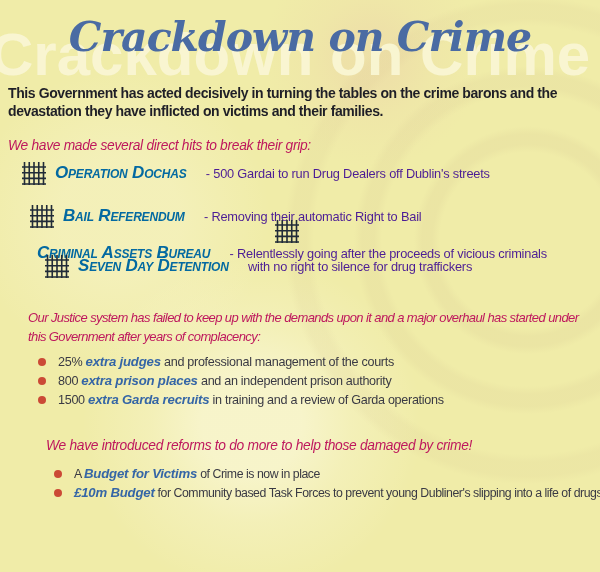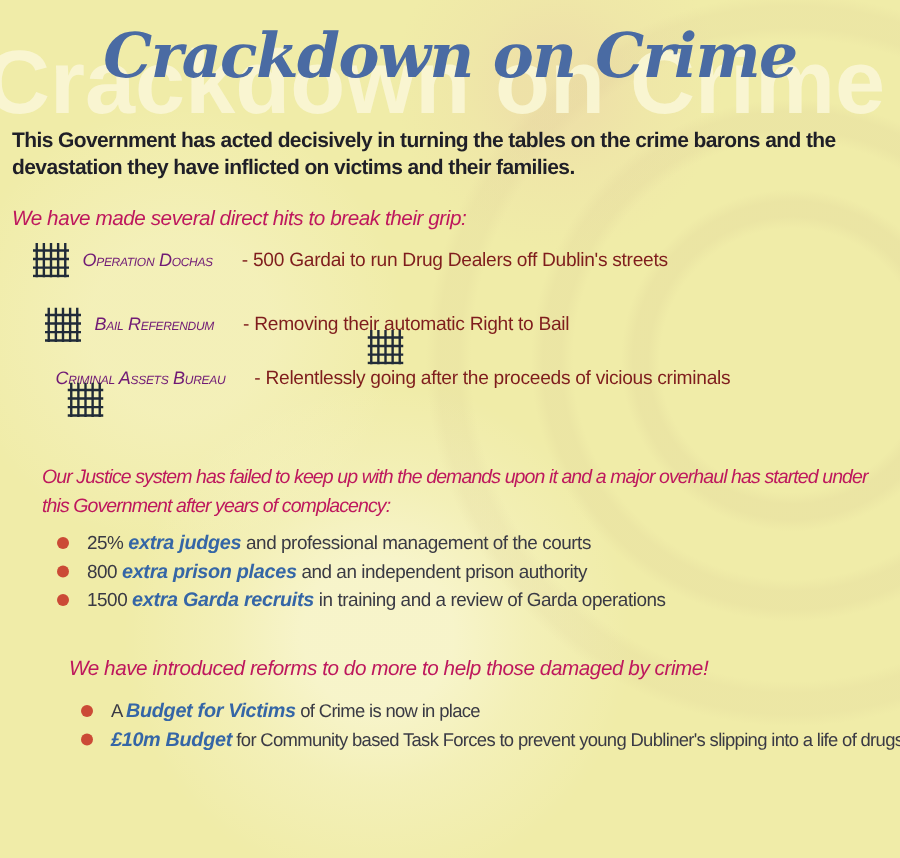--- a/index.html
+++ b/index.html
@@ -44,24 +44,24 @@
   }
   .head1{top:137px;left:8px;}
   .head2{top:308px;left:28px;font-size:13px;letter-spacing:-0.6px;line-height:19px;}
   .head3{top:437px;left:46px;}
 
   
   .hits{top:158px;left:0;width:600px;}
   .hit-item{position:absolute;height:30px;display:flex;align-items:center;}
   .hit-item .bars{flex:0 0 auto;margin-right:9px;display:block;line-height:0;}
   .hit-label{
-    font-weight:normal;font-style:italic;font-variant:small-caps;
-    color:#701a75;font-size:12px;letter-spacing:-0.2px;
+    font-weight:bold;font-style:italic;font-variant:small-caps;
+    color:#0369a1;font-size:17px;letter-spacing:-0.2px;
   }
-  .hit-rest{color:#7f1d1d;font-size:12.8px;letter-spacing:-0.2px;padding-left:16px;}
+  .hit-rest{color:#4c1d95;font-size:12.8px;letter-spacing:-0.2px;padding-left:16px;}
   .hit-text{white-space:nowrap;}
 
   
   .dot-item{position:absolute;white-space:nowrap;font-size:12.6px;color:#3a3a44;letter-spacing:-0.3px;}
   .dot{
     display:inline-block;width:8px;height:8px;border-radius:50%;
     background:#cb4a36;margin-right:12px;vertical-align:middle;position:relative;top:-1px;
   }
   .emph{font-weight:bold;font-style:italic;color:#3566a6;font-size:13.2px;letter-spacing:-0.2px;}
   .reform .dot-item{letter-spacing:-0.45px;font-size:12.3px;}
@@ -109,20 +109,21 @@
         </svg></span>
     <span class="hit-text"><span class="hit-label">Criminal Assets Bureau</span><span class="hit-rest"> - Relentlessly going after the proceeds of vicious criminals</span></span>
   </div>
   <div class="hit-item" style="top:93px;left:45px;">
     <span class="bars"><svg width="24" height="23" viewBox="0 0 24 23">
           <g stroke="#212b38" stroke-width="1.6" fill="none">
             <path d="M2.5 0v23M7.25 0v23M12 0v23M16.75 0v23M21.5 0v23"></path>
             <path d="M0 5h24M0 10.7h24M0 16.4h24M0 22h24"></path>
           </g>
         </svg></span>
+    <span class="hit-text"><span class="hit-label">Seven Day Detention</span><span class="hit-rest"> with no right to silence for drug traffickers</span></span>
   </div>
 </div>
 
 <div class="abs sec-head head2">
   <div>Our Justice system has failed to keep up with the demands upon it and a major overhaul has started under</div>
   <div>this Government after years of complacency:</div>
 </div>
 
 <div class="abs" style="top:354px;left:0;width:600px;">
   <div class="dot-item" style="top:0;left:38px;">

